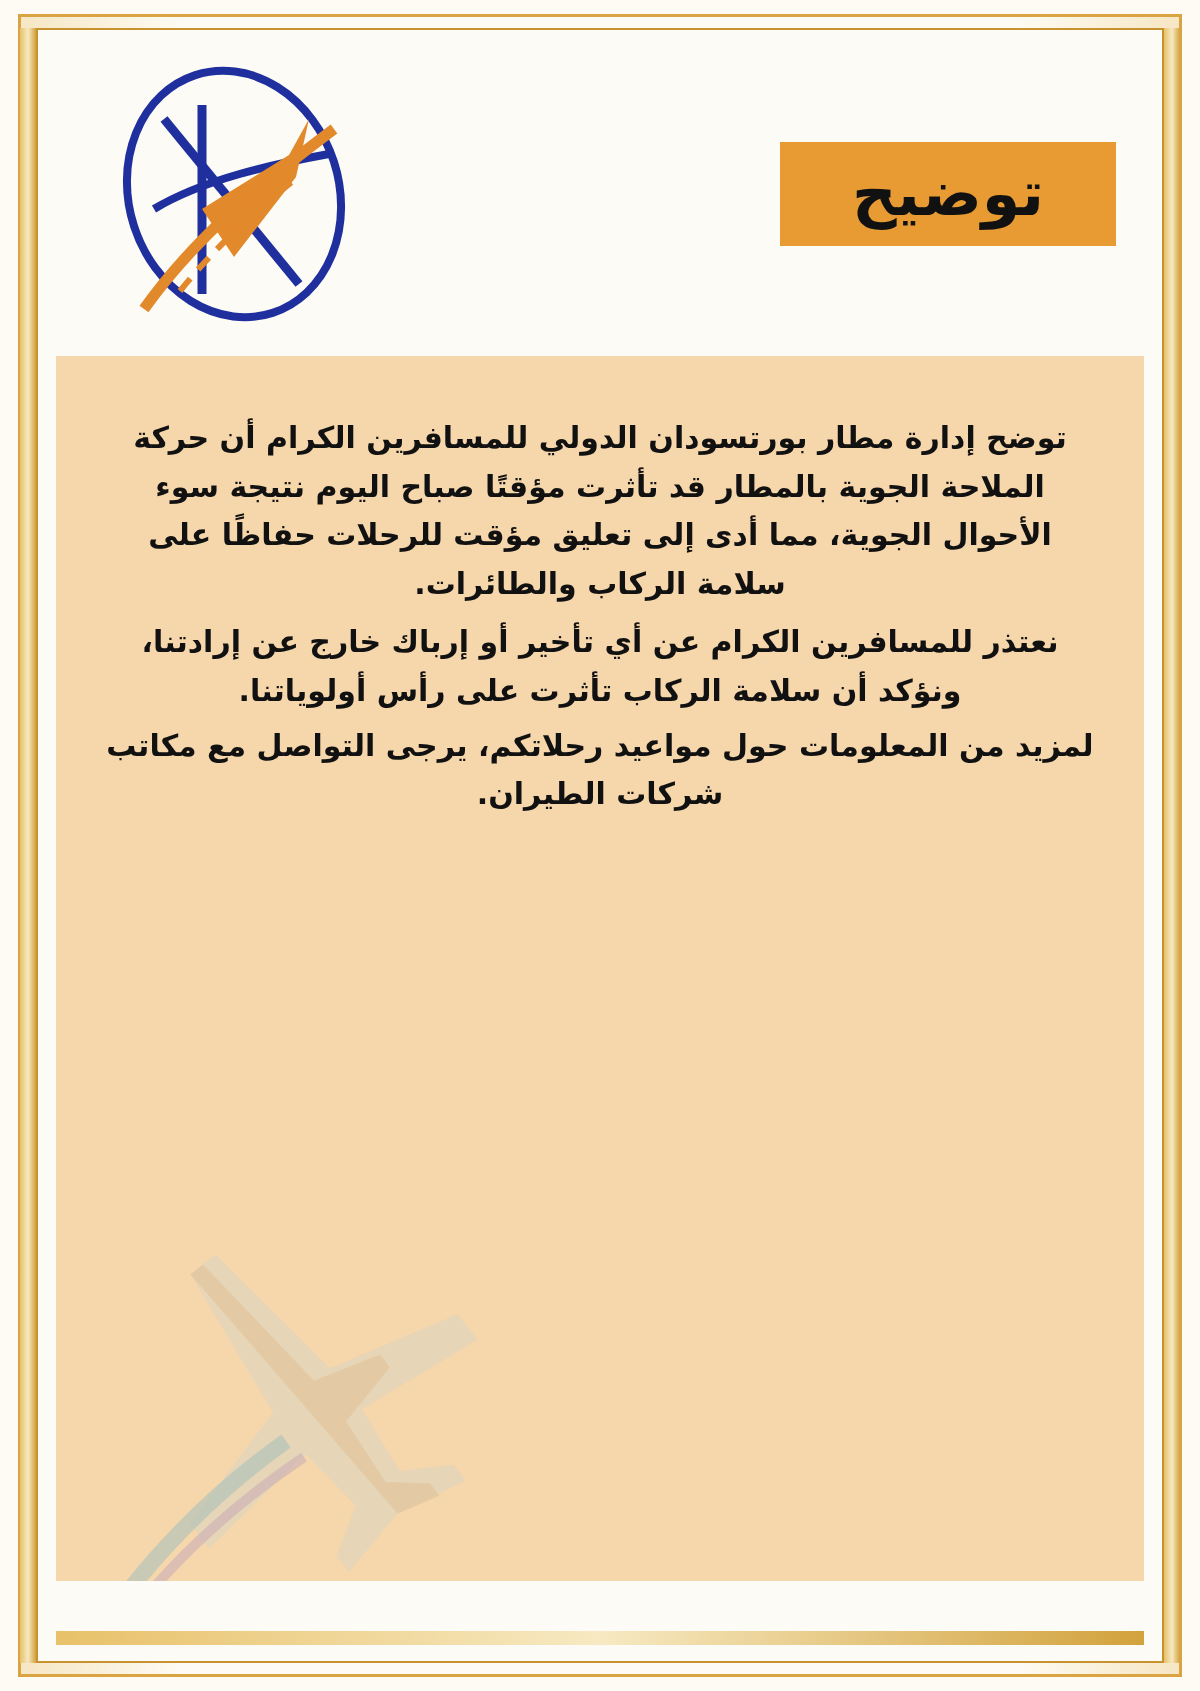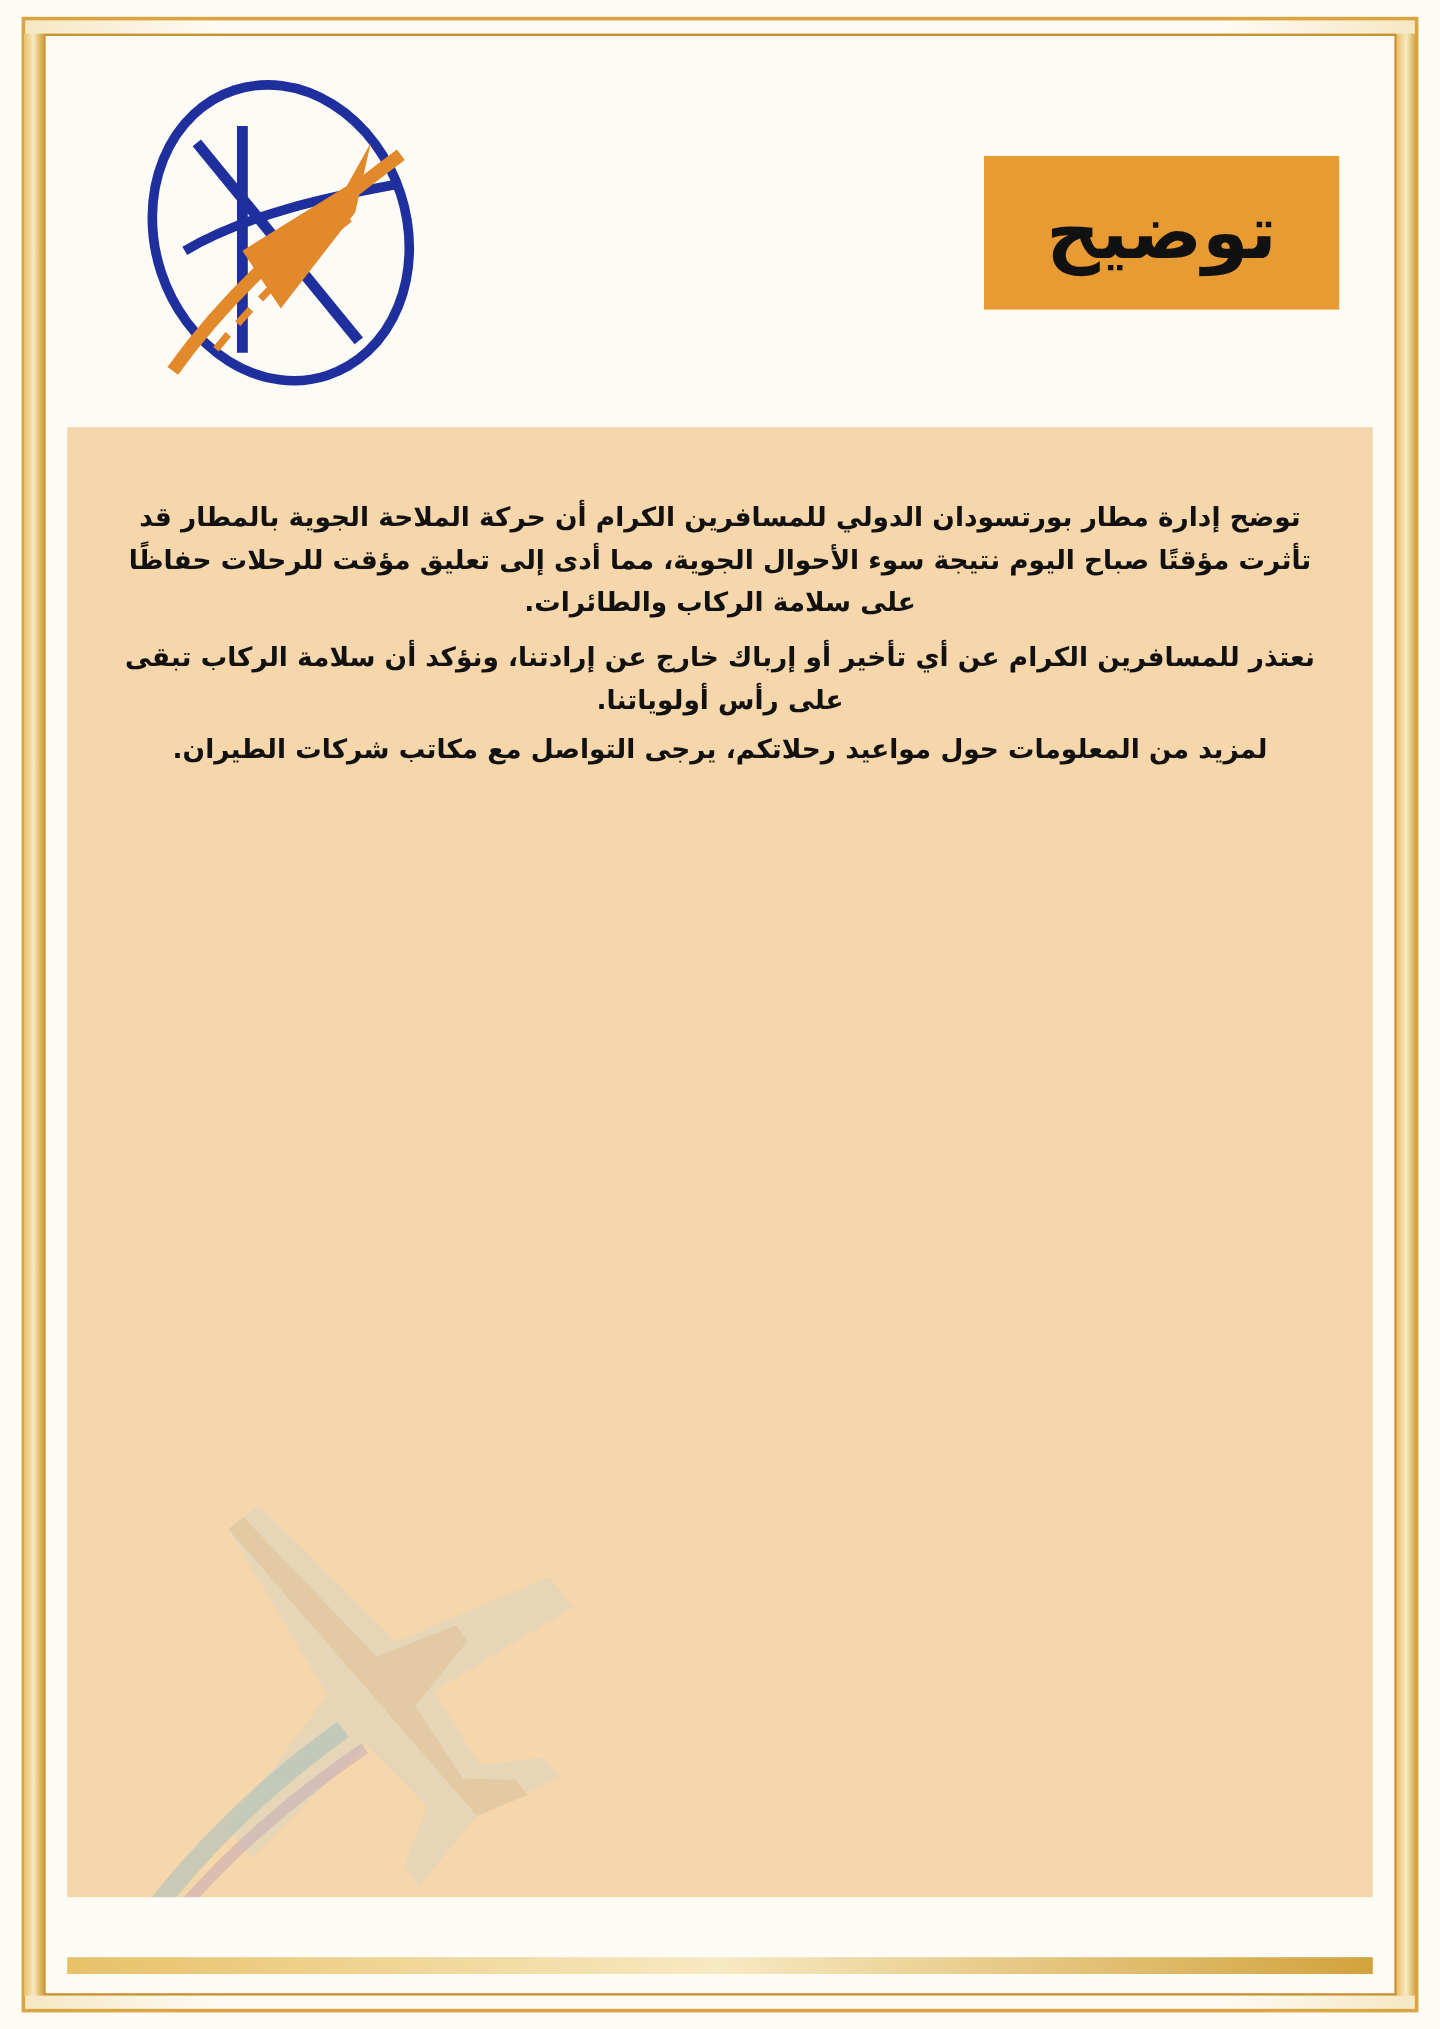--- a/index.html
+++ b/index.html
@@ -49,26 +49,26 @@
     align-items: center;
     justify-content: space-between;
     padding: 0 28px;
     box-sizing: border-box;
   }
   .logo-left { width: 300px; height: 270px; flex: 0 0 auto; }
   .logo-right { width: 250px; height: 270px; flex: 0 0 auto; }
 
   .title-box {
     background: #e89b33;
-    padding: 14px 52px;
+    padding: 14px 72px;
     display: flex;
     align-items: center;
     justify-content: center;
     min-width: 290px;
-    height: 128px;
+    height: 104px;
     box-sizing: border-box;
   }
   .title-box span {
     font-size: 62px;
     font-weight: bold;
     color: #111111;
     line-height: 1;
     letter-spacing: 1px;
   }
 
@@ -91,21 +91,21 @@
     height: 430px;
     opacity: .55;
     pointer-events: none;
   }
   .body-text {
     position: relative;
     z-index: 2;
     text-align: center;
     color: #111111;
     font-weight: bold;
-    font-size: 22px;
+    font-size: 30px;
     line-height: 1.62;
   }
   .body-text p { margin: 0 0 6px 0; }
   .para-1 { margin-bottom: 10px !important; }
   .para-5 { margin-bottom: 0 !important; }
 
   
   .bottom-strip {
     position: absolute;
     left: 56px; right: 56px;
@@ -150,19 +150,19 @@
       <g transform="rotate(-38 210 215)" opacity="0.75">
         <path d="M200 40 L232 40 L252 200 L386 236 L386 268 L252 252 L244 324 L290 352 L290 372 L216 356 L142 372 L142 352 L188 324 L180 252 L46 268 L46 236 L180 200 Z" fill="#cfd3c8"></path>
         <path d="M200 40 L216 40 L232 200 L300 220 L300 236 L232 252 L226 324 L260 352 L260 368 L216 356 Z" fill="#c4b48e" opacity=".8"></path>
       </g>
       <path d="M10 430 C60 360 120 300 190 250" stroke="#7fb6c4" stroke-width="16" fill="none" opacity=".7"></path>
       <path d="M30 430 C80 366 140 312 208 266" stroke="#a78fc0" stroke-width="10" fill="none" opacity=".6"></path>
     </svg>
 
     <div class="body-text">
       <p class="para-1">توضح إدارة مطار بورتسودان الدولي للمسافرين الكرام أن حركة الملاحة الجوية بالمطار قد تأثرت مؤقتًا صباح اليوم نتيجة سوء الأحوال الجوية، مما أدى إلى تعليق مؤقت للرحلات حفاظًا على سلامة الركاب والطائرات.</p>
-      <p>نعتذر للمسافرين الكرام عن أي تأخير أو إرباك خارج عن إرادتنا، ونؤكد أن سلامة الركاب تبقى على رأس أولوياتنا.</p>
+      <p>نعتذر للمسافرين الكرام عن أي تأخير أو إرباك خارج عن إرادتنا، ونؤكد أن سلامة الركاب تأثرت على رأس أولوياتنا.</p>
       <p class="para-5">لمزيد من المعلومات حول مواعيد رحلاتكم، يرجى التواصل مع مكاتب شركات الطيران.</p>
     </div>
   </div>
 
   <div class="bottom-strip"></div>
 </div>
 
 </body></html>

